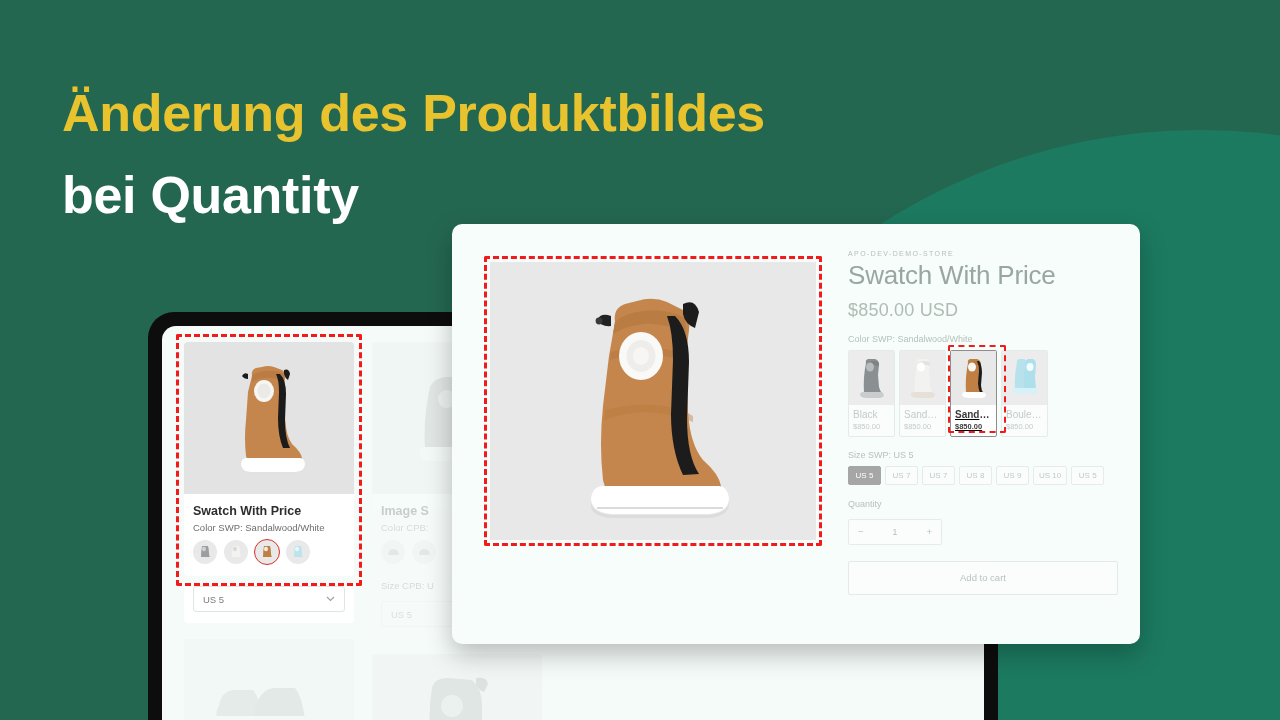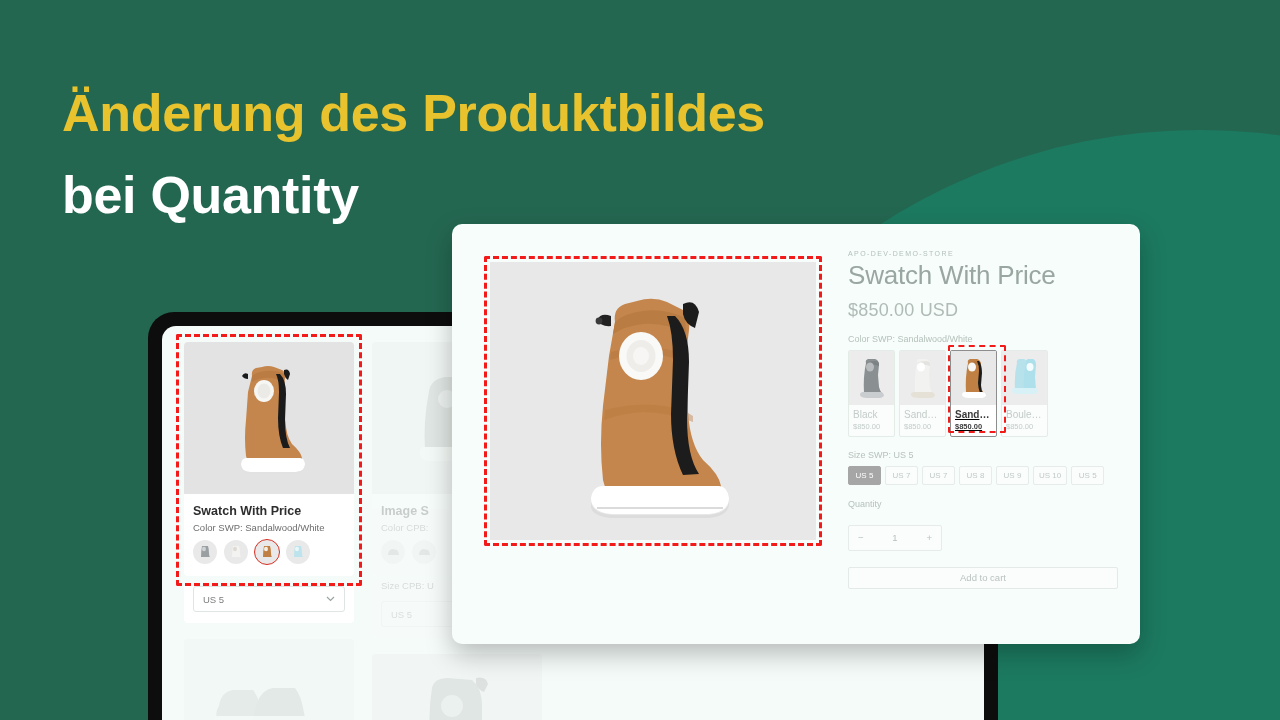--- a/index.html
+++ b/index.html
@@ -199,33 +199,33 @@
     background: #fbfdfc;
     border-radius: 2px;
     display: flex; align-items: center; justify-content: center;
     font-size: 8px; color: #c0cac6;
     padding: 0 5px;
   }
   .size-pill.sel {
     background: #a6a6a6; color: #ffffff; border-color: #a6a6a6;
   }
 
-  #qty-label { font-size: 9px; color: #b7c2bd; margin-bottom: 16px; }
+  #qty-label { font-size: 9px; color: #b7c2bd; margin-bottom: 10px; }
   #qty-box {
     width: 94px; height: 26px;
     border: 1px solid #e5ece9; border-radius: 2px;
     background: #fbfdfc;
     display: flex; align-items: center; justify-content: space-between;
     padding: 0 9px;
     margin-bottom: 16px;
   }
   #qty-box span { font-size: 9.5px; color: #b7c2bd; }
   #qty-val { font-size: 9.5px; color: #aab4b0; }
   #add-cart {
-    height: 22px;
+    height: 34px;
     border: 1px solid #e3eae7; border-radius: 2px;
     background: #fbfdfc;
     display: flex; align-items: center; justify-content: center;
     font-size: 9.5px; color: #b9c3bf;
   }
 
   svg { display: block; }
 </style>
 </head>
 <body>

